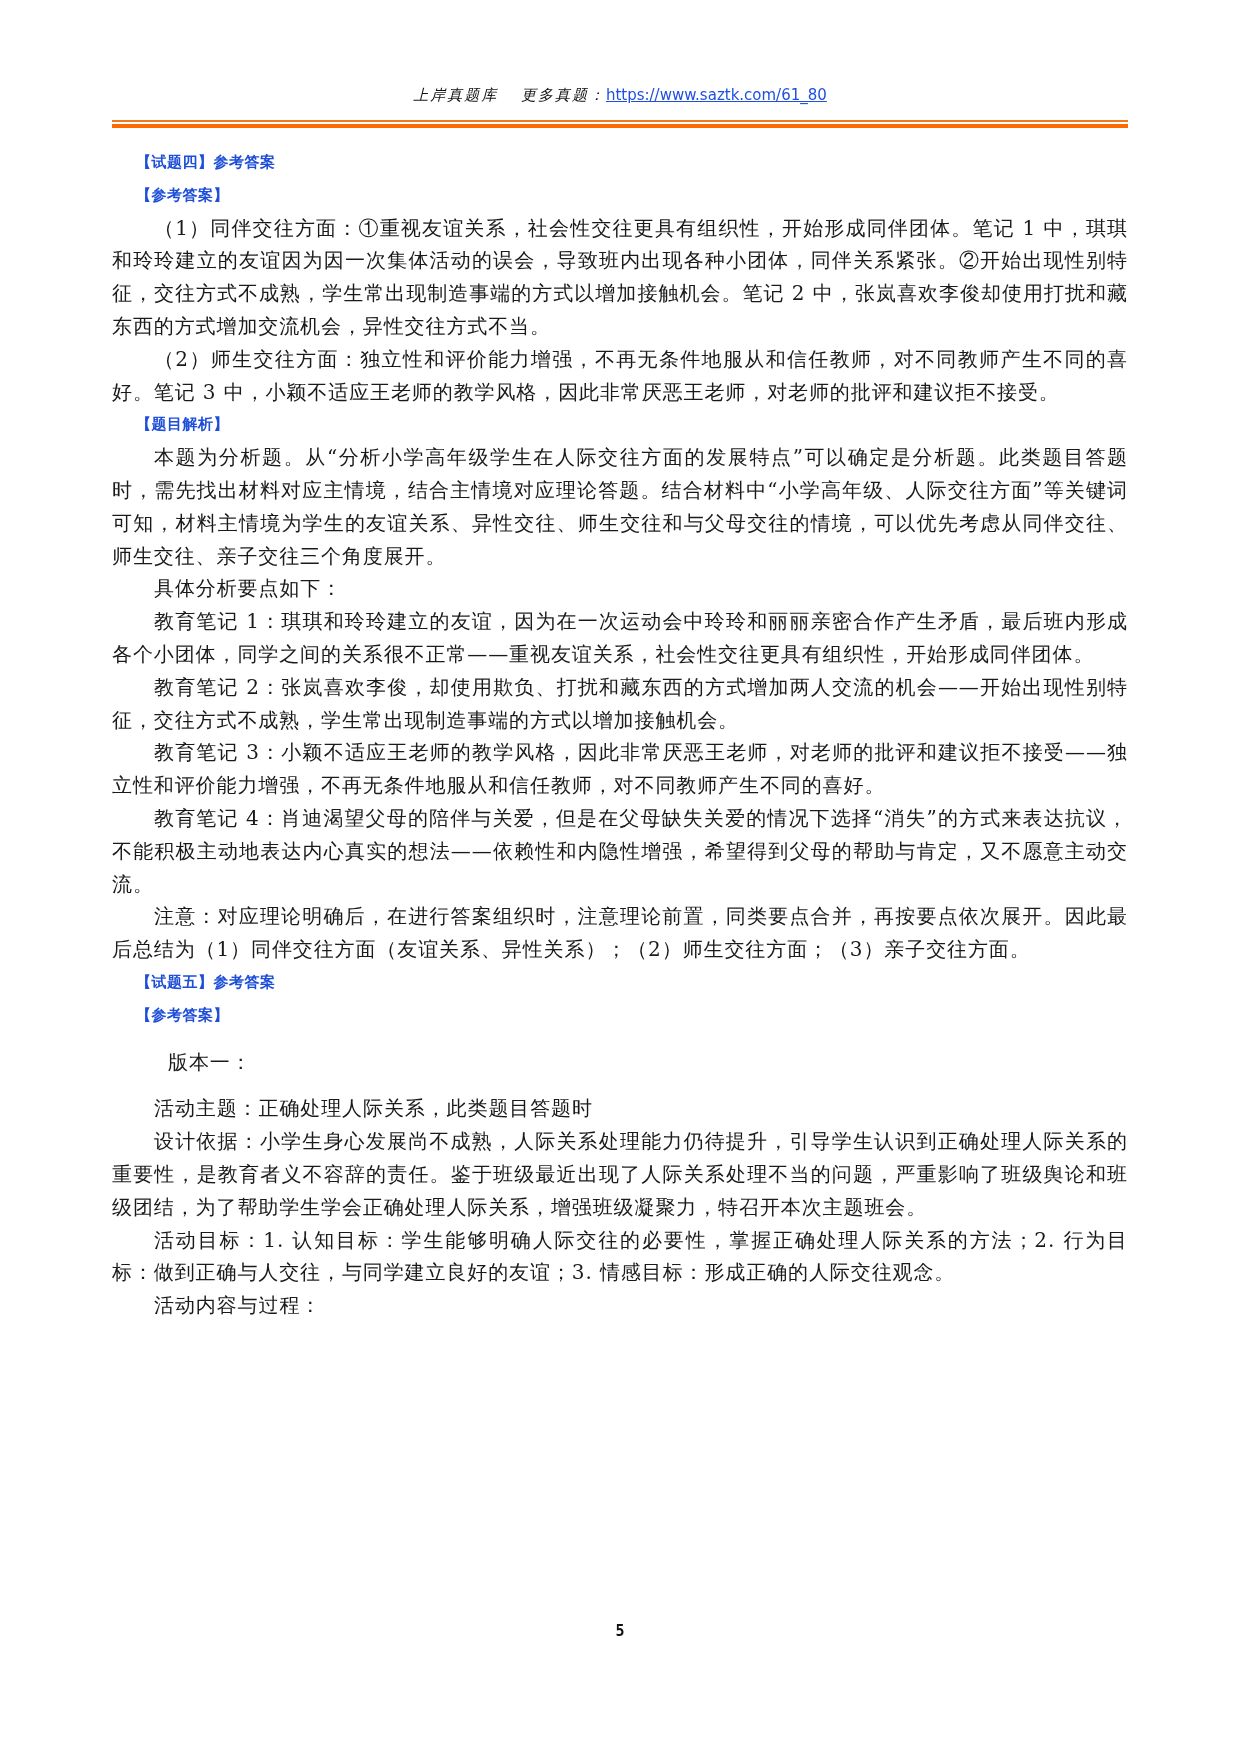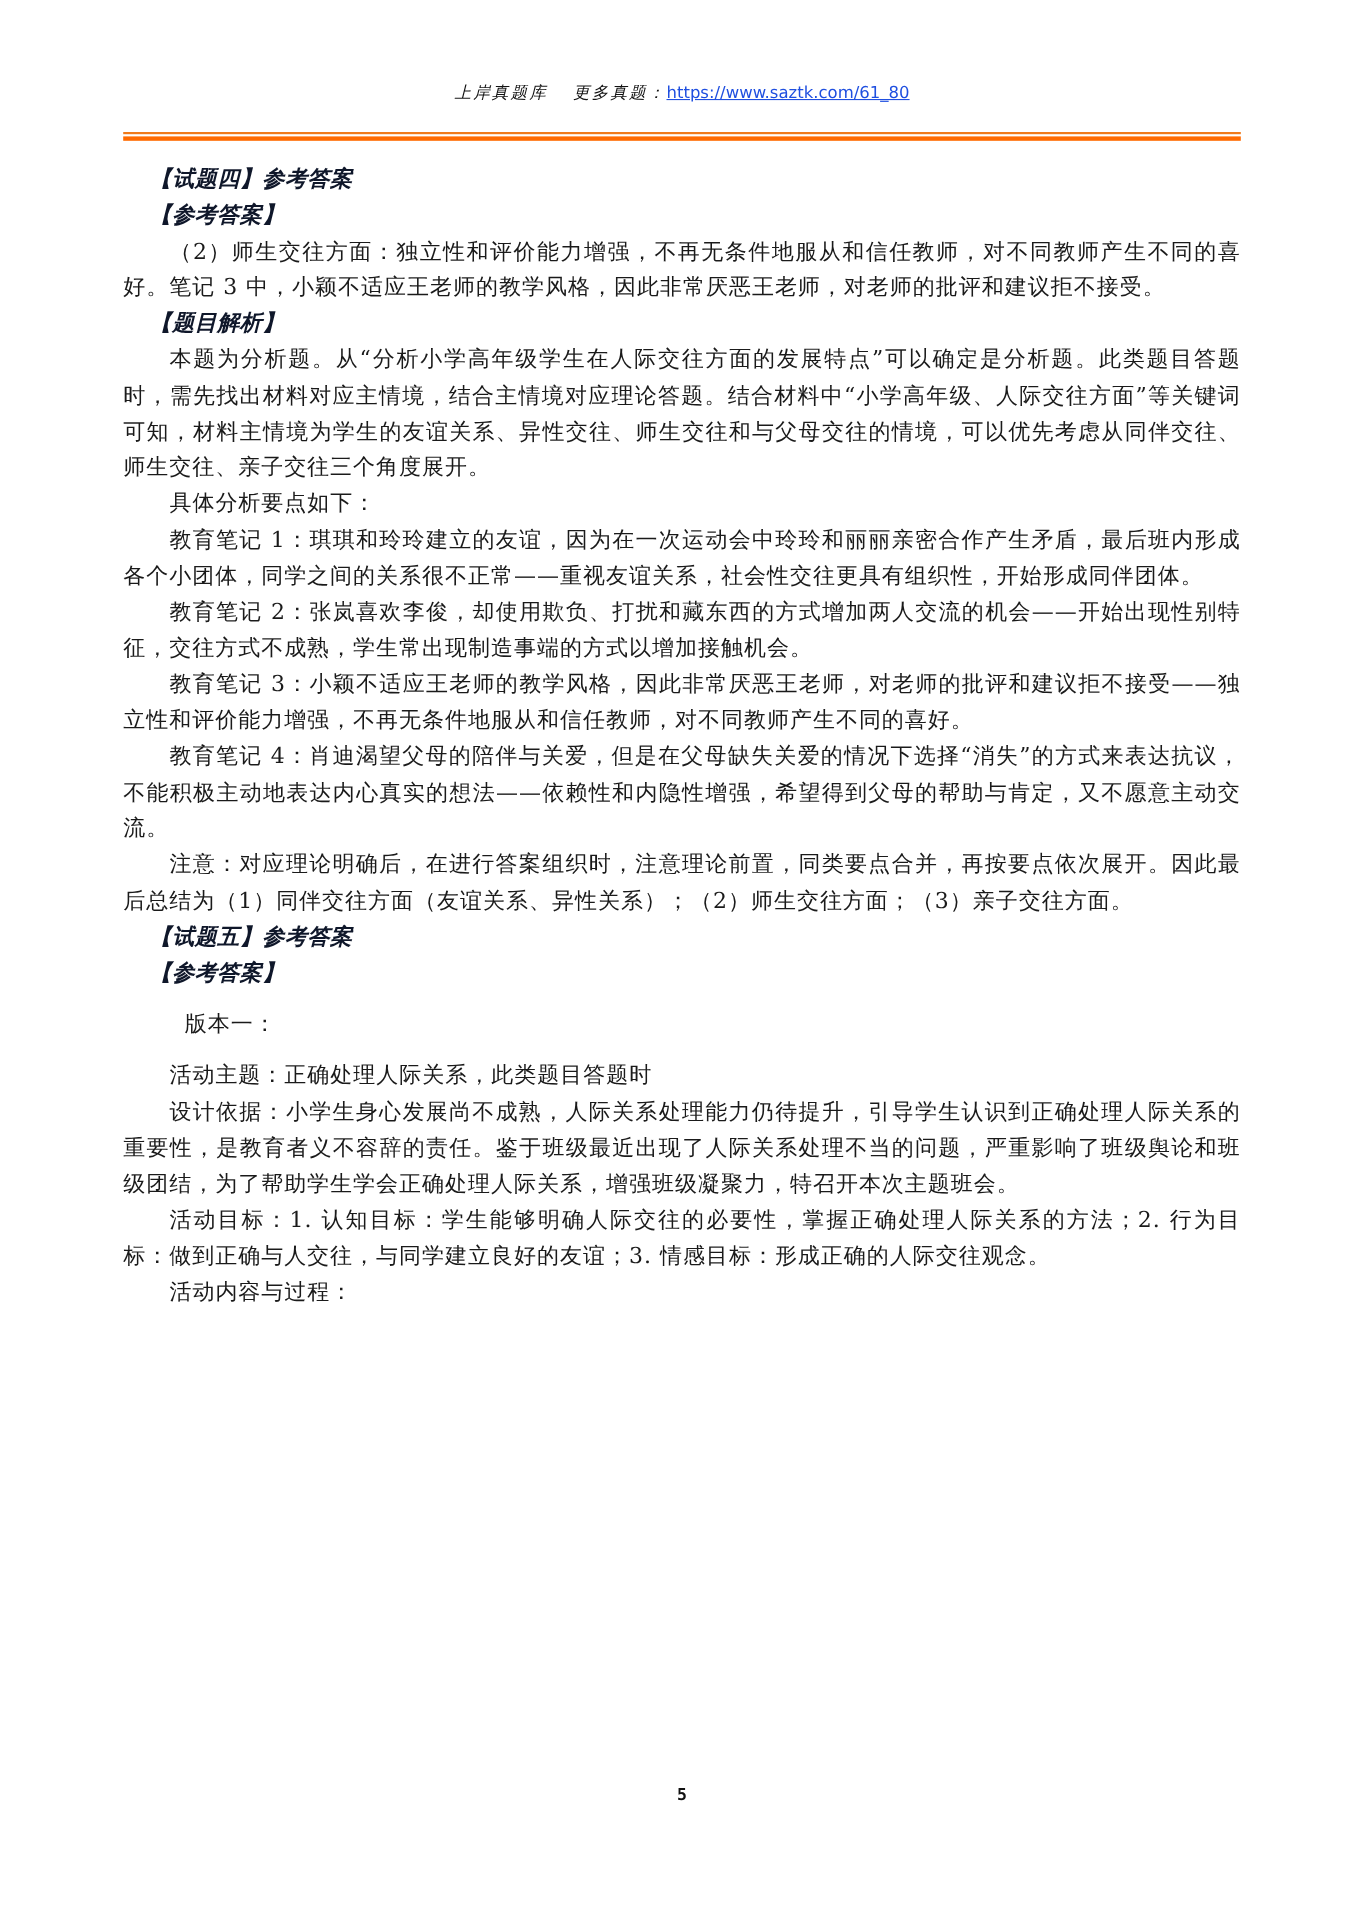--- a/index.html
+++ b/index.html
@@ -1,47 +1,48 @@
 <!DOCTYPE html>
 <html><head>
 <meta charset="utf-8">
 <style>
   html, body { margin: 0; padding: 0; background: #ffffff; }
   body { width: 1240px; height: 1754px; position: relative; overflow: hidden;
          font-family: "DejaVu Serif", "Liberation Serif", serif; color: #1a1a1a; }
-  .header { position: absolute; left: 112px; top: 73px; width: 1016px; text-align: center;
+  .header { position: absolute; left: 112px; top: 84px; width: 1016px; text-align: center;
             font-size: 15px; line-height: 22px; }
   .header .brand { font-family: "DejaVu Serif", serif; font-style: italic; color: #111; letter-spacing: 2px; }
   .header .more { font-family: "DejaVu Serif", serif; font-style: italic; color: #111; letter-spacing: 2px; margin-left: 18px; }
   .header a { font-family: "DejaVu Sans", sans-serif; color: #1f4fe0; text-decoration: underline; font-size: 15px; }
   .rule-thin { position: absolute; left: 112px; top: 120px; width: 1016px; height: 2px; background: #f07a1a; }
   .rule-thick { position: absolute; left: 112px; top: 124px; width: 1016px; height: 4px; background: #ff6a00; }
   .content { position: absolute; left: 112px; top: 146px; width: 1016px; }
   .p { margin: 0; font-size: 20px; line-height: 32.8px; text-align: justify; text-indent: 42px;
        letter-spacing: 0.9px; }
-  .h { margin: 0; font-size: 20px; line-height: 32.8px; font-weight: bold; text-indent: 24px;
-       font-family: "DejaVu Sans", sans-serif; letter-spacing: 0.5px; color: #0f172a; font-style: italic; }
+  .h { margin: 0; font-size: 15px; line-height: 32.8px; font-weight: bold; text-indent: 24px;
+       font-family: "DejaVu Sans", sans-serif; letter-spacing: 0.5px; color: #1d4ed8; }
   .sub { margin: 0; font-size: 20px; line-height: 32.8px; text-indent: 24px; letter-spacing: 0.9px; }
   .plain { margin: 14px; font-size: 20px; line-height: 32.8px; text-indent: 42px; letter-spacing: 0.9px; }
   .page-num { position: absolute; left: 0; width: 1240px; top: 1622px; text-align: center;
               font-family: "DejaVu Sans Mono", monospace; font-weight: bold; font-size: 15px; color: #111; }
 </style>
 </head>
 <body>
 
 <div class="header">
   <span class="brand">上岸真题库</span>
   <span class="more">更多真题：</span><a>https://www.saztk.com/61_80</a>
 </div>
 <div class="rule-thin"></div>
 <div class="rule-thick"></div>
 
 <div class="content">
   <p class="h">【试题四】参考答案</p>
   <p class="h">【参考答案】</p>
+  <p class="p">（1）同伴交往方面：①重视友谊关系，社会性交往更具有组织性，开始形成同伴团体。笔记 1 中，琪琪和玲玲建立的友谊因为因一次集体活动的误会，导致班内出现各种小团体，同伴关系紧张。②开始出现性别特征，交往方式不成熟，学生常出现制造事端的方式以增加接触机会。笔记 2 中，张岚喜欢李俊却使用打扰和藏东西的方式增加交流机会，异性交往方式不当。</p>
   <p class="p">（2）师生交往方面：独立性和评价能力增强，不再无条件地服从和信任教师，对不同教师产生不同的喜好。笔记 3 中，小颖不适应王老师的教学风格，因此非常厌恶王老师，对老师的批评和建议拒不接受。</p>
   <p class="h">【题目解析】</p>
   <p class="p">本题为分析题。从“分析小学高年级学生在人际交往方面的发展特点”可以确定是分析题。此类题目答题时，需先找出材料对应主情境，结合主情境对应理论答题。结合材料中“小学高年级、人际交往方面”等关键词可知，材料主情境为学生的友谊关系、异性交往、师生交往和与父母交往的情境，可以优先考虑从同伴交往、师生交往、亲子交往三个角度展开。</p>
   <p class="p">具体分析要点如下：</p>
   <p class="p">教育笔记 1：琪琪和玲玲建立的友谊，因为在一次运动会中玲玲和丽丽亲密合作产生矛盾，最后班内形成各个小团体，同学之间的关系很不正常——重视友谊关系，社会性交往更具有组织性，开始形成同伴团体。</p>
   <p class="p">教育笔记 2：张岚喜欢李俊，却使用欺负、打扰和藏东西的方式增加两人交流的机会——开始出现性别特征，交往方式不成熟，学生常出现制造事端的方式以增加接触机会。</p>
   <p class="p">教育笔记 3：小颖不适应王老师的教学风格，因此非常厌恶王老师，对老师的批评和建议拒不接受——独立性和评价能力增强，不再无条件地服从和信任教师，对不同教师产生不同的喜好。</p>
   <p class="p">教育笔记 4：肖迪渴望父母的陪伴与关爱，但是在父母缺失关爱的情况下选择“消失”的方式来表达抗议，不能积极主动地表达内心真实的想法——依赖性和内隐性增强，希望得到父母的帮助与肯定，又不愿意主动交流。</p>
   <p class="p">注意：对应理论明确后，在进行答案组织时，注意理论前置，同类要点合并，再按要点依次展开。因此最后总结为（1）同伴交往方面（友谊关系、异性关系）；（2）师生交往方面；（3）亲子交往方面。</p>
   <p class="h">【试题五】参考答案</p>

